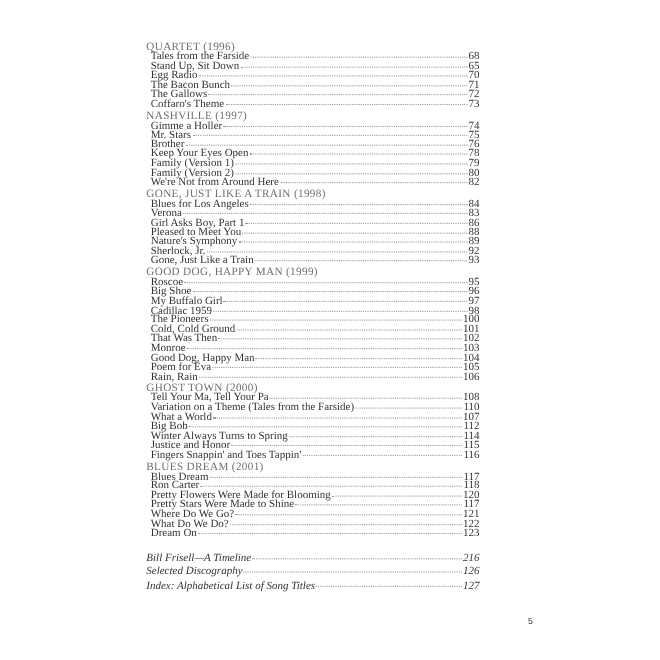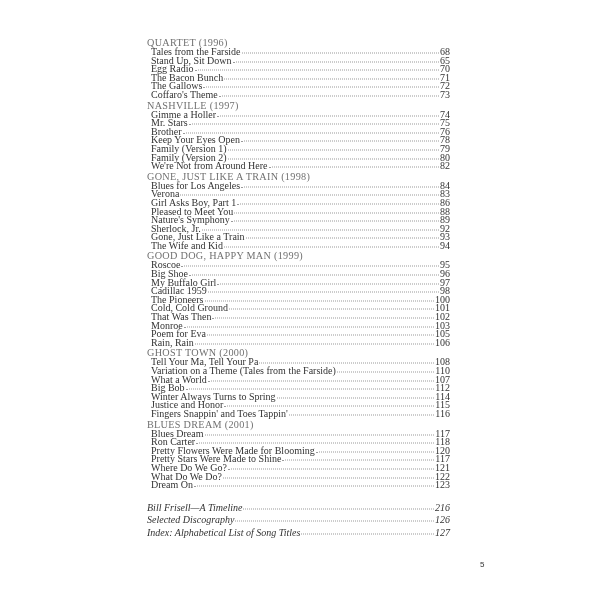--- a/index.html
+++ b/index.html
@@ -3,21 +3,21 @@
   <meta charset="utf-8">
   <style>
     html, body { margin: 0; padding: 0; }
     body {
       width: 600px; height: 600px; background: #ffffff;
       position: relative; overflow: hidden;
       font-family: "Liberation Serif", "DejaVu Serif", serif;
       color: #2a2a2a;
     }
     .toc {
-      position: absolute; left: 147px; top: 37px; width: 303px;
+      position: absolute; left: 133px; top: 37px; width: 303px;
     }
     .section-title {
       font-size: 10.2px; color: #707070; letter-spacing: 0.3px;
       line-height: 11px; height: 11px; margin-top: 0px;
       white-space: nowrap;
     }
     .entry {
       display: flex; align-items: baseline;
       font-size: 10px; line-height: 8.6px; height: 8.6px;
       padding-left: 4px; color: #333;
@@ -143,25 +143,20 @@
         <div class="entry">
           <span class="title">Sherlock, Jr.</span>
           <span class="leader"></span>
           <span class="page">92</span>
         </div>
         <div class="entry">
           <span class="title">Gone, Just Like a Train</span>
           <span class="leader"></span>
           <span class="page">93</span>
         </div>
-        <div class="entry">
-          <span class="title">The Wife and Kid</span>
-          <span class="leader"></span>
-          <span class="page">94</span>
-        </div>
       </div>
       <div>
         <div class="section-title">GOOD DOG, HAPPY MAN (1999)</div>
         <div class="entry">
           <span class="title">Roscoe</span>
           <span class="leader"></span>
           <span class="page">95</span>
         </div>
         <div class="entry">
           <span class="title">Big Shoe</span>
@@ -190,20 +185,25 @@
         </div>
         <div class="entry">
           <span class="title">That Was Then</span>
           <span class="leader"></span>
           <span class="page">102</span>
         </div>
         <div class="entry">
           <span class="title">Monroe</span>
           <span class="leader"></span>
           <span class="page">103</span>
+        </div>
+        <div class="entry">
+          <span class="title">Good Dog, Happy Man</span>
+          <span class="leader"></span>
+          <span class="page">104</span>
         </div>
         <div class="entry">
           <span class="title">Poem for Eva</span>
           <span class="leader"></span>
           <span class="page">105</span>
         </div>
         <div class="entry">
           <span class="title">Rain, Rain</span>
           <span class="leader"></span>
           <span class="page">106</span>

